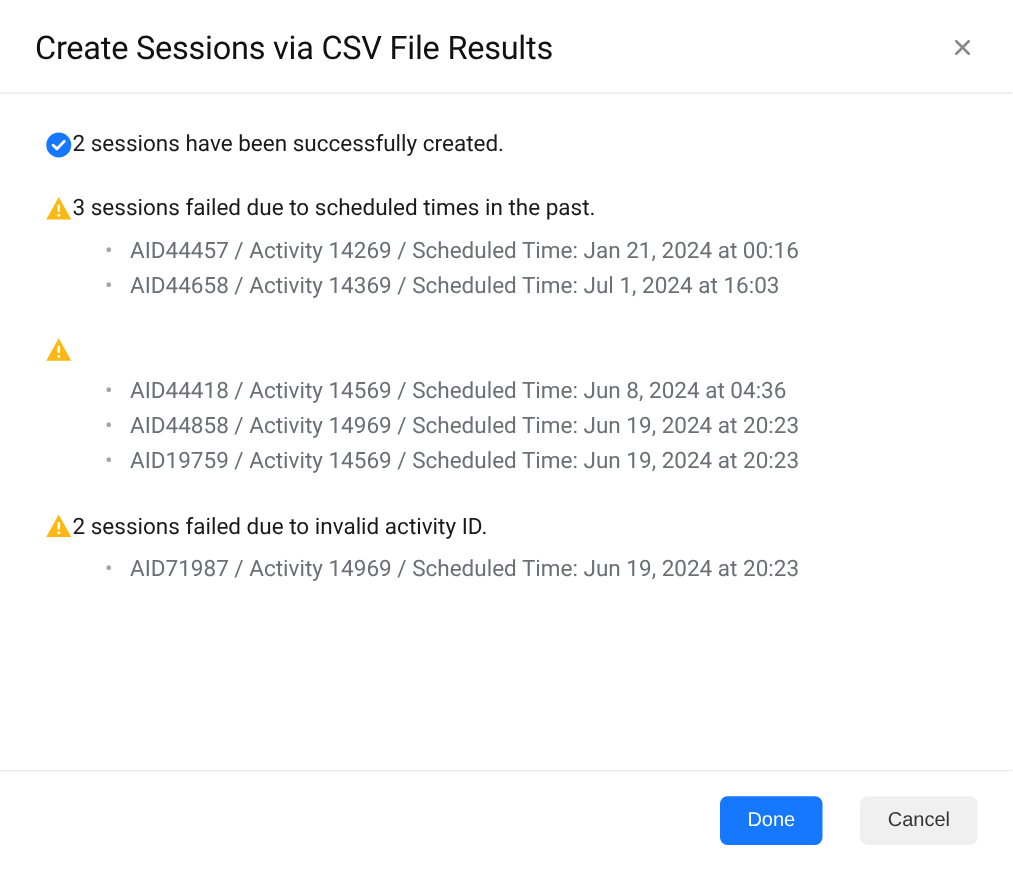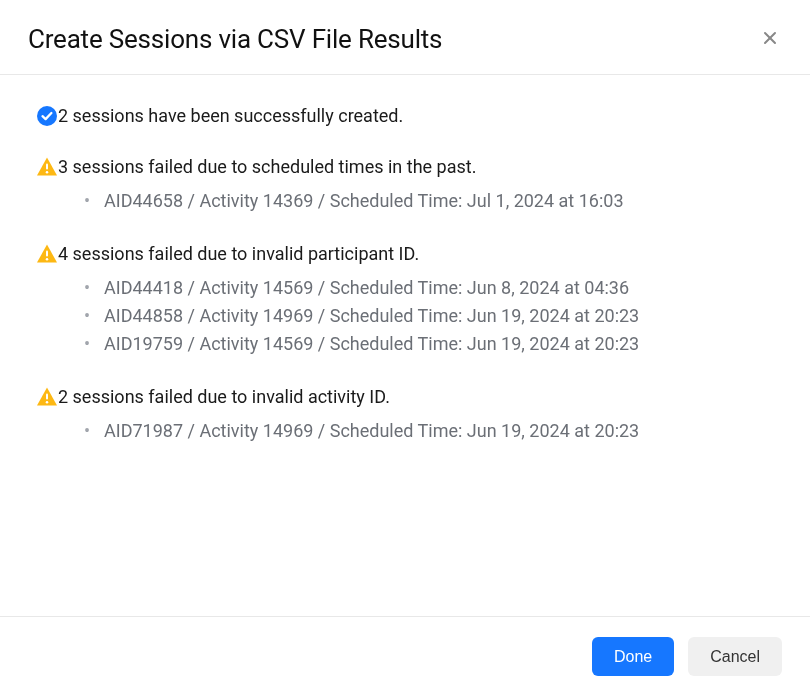--- a/index.html
+++ b/index.html
@@ -83,21 +83,21 @@
       content: "•";
       position: absolute;
       left: 0;
       top: 0;
       color: #a1a5ac;
     }
 
     .modal-footer {
       display: flex;
       justify-content: flex-end;
-      gap: 14px;
+      gap: 30px;
       padding: 20px 28px 24px 28px;
       border-top: 1px solid #e8e8e8;
     }
     .btn {
       font-size: 16px;
       font-weight: 500;
       padding: 10px 22px;
       border-radius: 6px;
       border: none;
       cursor: pointer;
@@ -148,34 +148,34 @@
         <span class="status-icon">
           <svg viewBox="0 0 22 22" width="22" height="22">
             <path d="M11 1.5 L21 19.5 L1 19.5 Z" fill="#fdb813"></path>
             <rect x="10" y="7.5" width="2" height="6" rx="1" fill="#fff"></rect>
             <circle cx="11" cy="16.2" r="1.25" fill="#fff"></circle>
           </svg>
         </span>
         <span class="section-title">3 sessions failed due to scheduled times in the past.</span>
       </div>
       <ul class="item-list">
+        <li>AID44457 / Activity 14269 / Scheduled Time: Jan 21, 2024 at 00:16</li>
         <li>AID44658 / Activity 14369 / Scheduled Time: Jul 1, 2024 at 16:03</li>
       </ul>
     </div>
 
     <div class="section">
       <div class="section-header">
         <span class="status-icon">
           <svg viewBox="0 0 22 22" width="22" height="22">
             <path d="M11 1.5 L21 19.5 L1 19.5 Z" fill="#fdb813"></path>
             <rect x="10" y="7.5" width="2" height="6" rx="1" fill="#fff"></rect>
             <circle cx="11" cy="16.2" r="1.25" fill="#fff"></circle>
           </svg>
         </span>
-        <span class="section-title">4 sessions failed due to invalid participant ID.</span>
       </div>
       <ul class="item-list">
         <li>AID44418 / Activity 14569 / Scheduled Time: Jun 8, 2024 at 04:36</li>
         <li>AID44858 / Activity 14969 / Scheduled Time: Jun 19, 2024 at 20:23</li>
         <li>AID19759 / Activity 14569 / Scheduled Time: Jun 19, 2024 at 20:23</li>
       </ul>
     </div>
 
     <div class="section">
       <div class="section-header">

